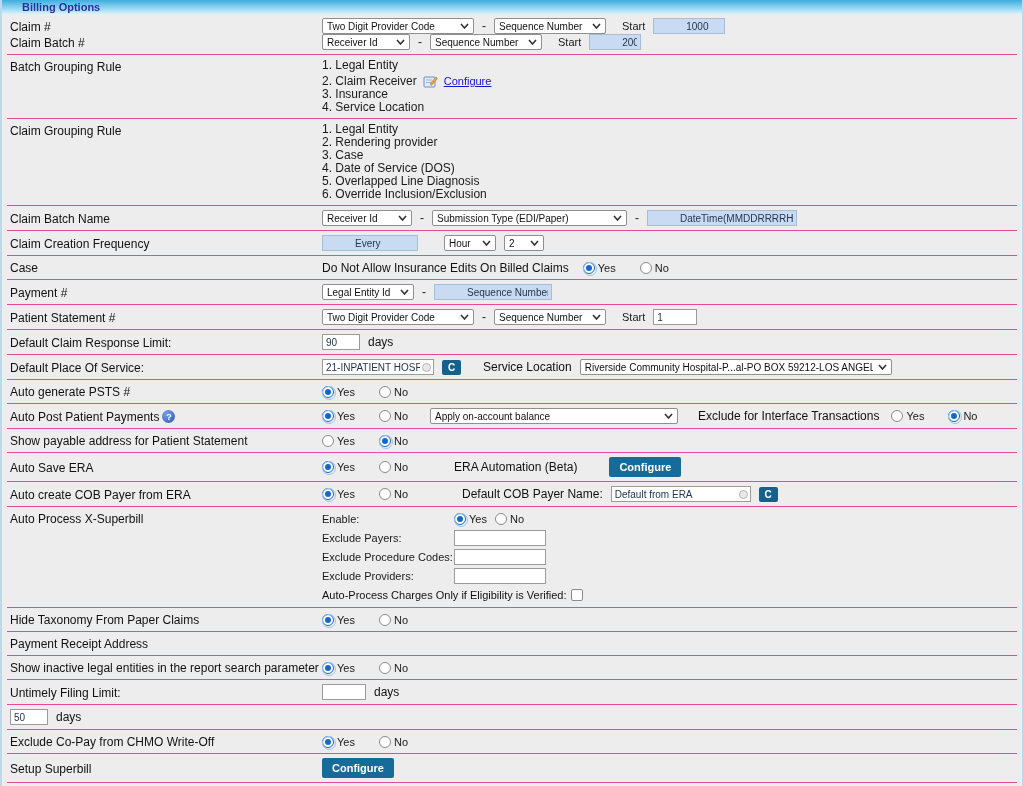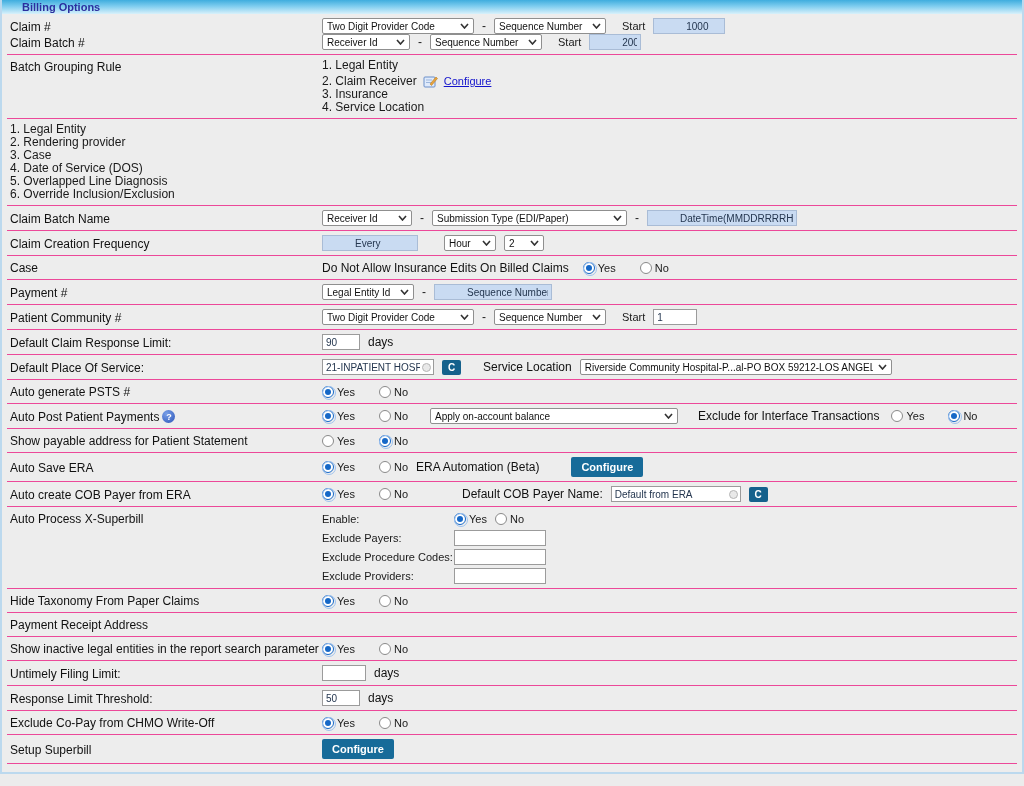--- a/index.html
+++ b/index.html
@@ -127,20 +127,21 @@
             </div>
             <div class="li">3. Insurance</div>
             <div class="li">4. Service Location</div>
           </div>
         </div>
       </div>
     </div>
 
     <div class="section">
       <div class="row top">
+        <div class="lbl">Claim Grouping Rule</div>
         <div class="ctl col">
           <div class="list">
             <div class="li">1. Legal Entity</div>
             <div class="li">2. Rendering provider</div>
             <div class="li">3. Case</div>
             <div class="li">4. Date of Service (DOS)</div>
             <div class="li">5. Overlapped Line Diagnosis</div>
             <div class="li">6. Override Inclusion/Exclusion</div>
           </div>
         </div>
@@ -230,21 +231,21 @@
               </span>
           </span>
           <span>-</span>
           <input class="inp blue" style="width: 118px;" value="Sequence Number">
         </div>
       </div>
     </div>
 
     <div class="section">
       <div class="row">
-        <div class="lbl">Patient Community #</div>
+        <div class="lbl">Patient Statement #</div>
         <div class="ctl">
           <span class="sel" style="width:152px">
             <span>Two Digit Provider Code</span>
             <span class="chev">
                 <svg width="9" height="6">
                   <polyline points="1,1 4.5,5 8,1" fill="none" stroke="#333" stroke-width="1.6"></polyline>
                 </svg>
               </span>
           </span>
           <span>-</span>
@@ -372,41 +373,41 @@
         <div class="ctl">
           <span class="yn">
               <span class="radio on"></span>
               <span>Yes</span>
             </span>
           <span class="gap8"></span>
           <span class="yn">
               <span class="radio"></span>
               <span>No</span>
             </span>
-          <span class="mini-lbl" style="font-size:12px; ">ERA Automation (Beta)</span>
+          <span class="mini-lbl" style="font-size:12px; margin-left:38px">ERA Automation (Beta)</span>
           <span class="btn-config" style="margin-left:24px">Configure</span>
         </div>
       </div>
     </div>
 
     <div class="section">
       <div class="row">
         <div class="lbl">Auto create COB Payer from ERA</div>
         <div class="ctl">
           <span class="yn">
               <span class="radio on"></span>
               <span>Yes</span>
             </span>
           <span class="gap8"></span>
           <span class="yn">
               <span class="radio"></span>
               <span>No</span>
             </span>
           <span class="mini-lbl" style="font-size:12px; margin-left:46px">Default COB Payer Name:</span>
-          <span class="lookup" style="width:130px">
+          <span class="lookup" style="width:140px">
             <span style="overflow:hidden">Default from ERA</span>
             <span class="circ"></span>
           </span>
           <span class="cbtn">C</span>
         </div>
       </div>
     </div>
 
     <div class="section">
       <div class="row top">
@@ -429,20 +430,24 @@
             <input class="inp" style="width: 92px;" value="">
           </div>
           <div class="sub">
             <span class="sub-lbl">Exclude Procedure Codes:</span>
             <input class="inp" style="width: 92px;" value="">
           </div>
           <div class="sub">
             <span class="sub-lbl">Exclude Providers:</span>
             <input class="inp" style="width: 92px;" value="">
           </div>
+          <div class="sub">
+            <span class="mini-lbl">Auto-Process Charges Only if Eligibility is Verified:</span>
+            <span class="checkbox" style="margin-left:4px"></span>
+          </div>
         </div>
       </div>
     </div>
 
     <div class="section">
       <div class="row">
         <div class="lbl">Hide Taxonomy From Paper Claims</div>
         <div class="ctl">
           <span class="yn">
               <span class="radio on"></span>
@@ -485,21 +490,20 @@
         <div class="lbl">Untimely Filing Limit:</div>
         <div class="ctl">
           <input class="inp" style="width: 44px;" value="">
           <span class="mini-lbl" style="font-size:12px">days</span>
         </div>
       </div>
     </div>
 
     <div class="section">
       <div class="row">
-        <div class="lbl">Response Limit Threshold:</div>
         <div class="ctl">
           <input class="inp" style="width: 38px;" value="50">
           <span class="mini-lbl" style="font-size:12px">days</span>
         </div>
       </div>
     </div>
 
     <div class="section">
       <div class="row">
         <div class="lbl">Exclude Co-Pay from CHMO Write-Off</div>

